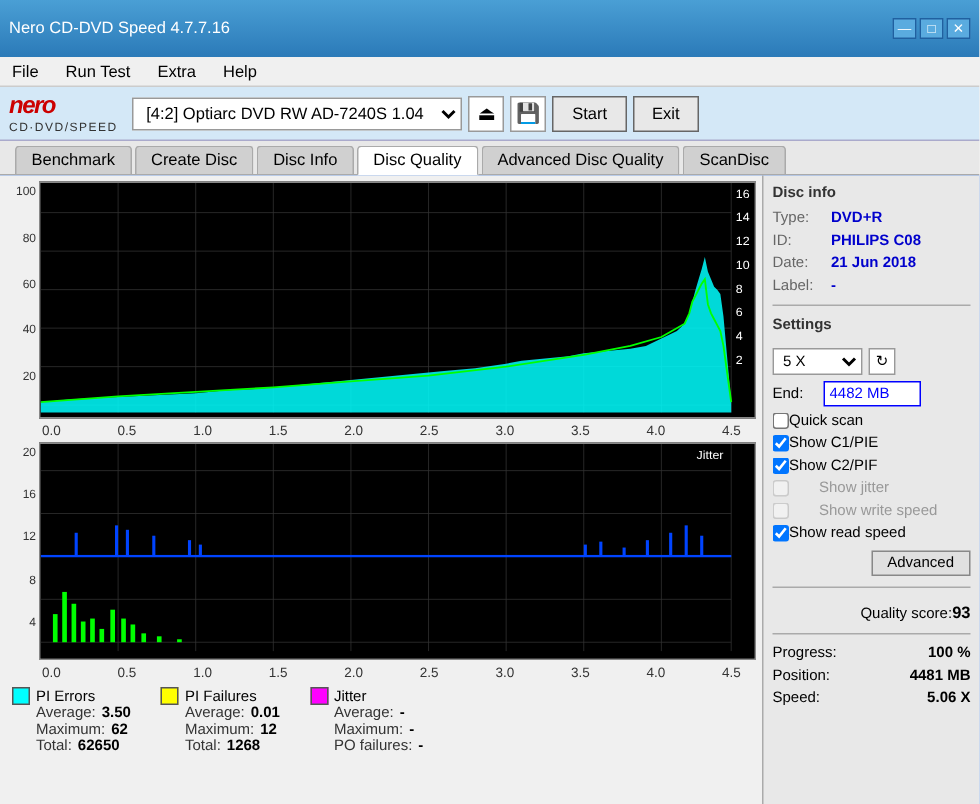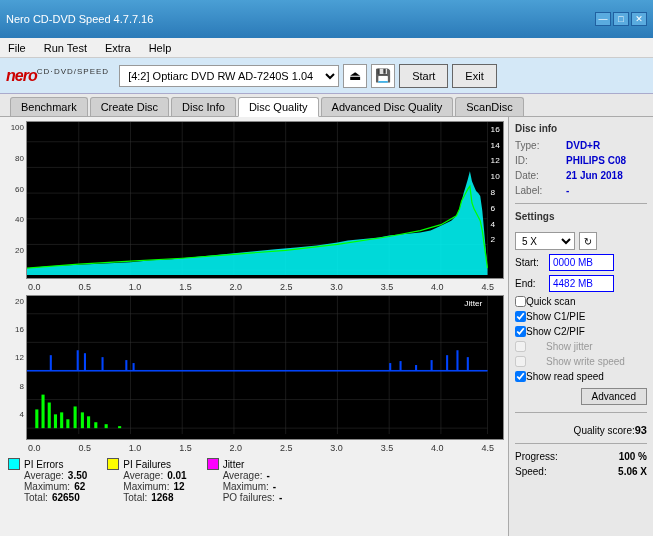--- a/index.html
+++ b/index.html
@@ -40,21 +40,21 @@
       background: #d4e8f7;
       height: 36px;
       display: flex;
       align-items: center;
       padding: 0 6px;
       gap: 4px;
       border-bottom: 1px solid #aac;
     }
     .nero-logo {
       display: flex;
-      flex-direction: row;
+      flex-direction: column;
       margin-right: 6px;
     }
     .nero-logo-top { color: #cc0000; font-size: 16px; font-weight: bold; font-style: italic; letter-spacing: -1px; }
     .nero-logo-bottom { color: #333; font-size: 8px; letter-spacing: 1px; }
     .drive-select {
       background: white; border: 1px solid #999;
       padding: 2px 4px; font-size: 11px; height: 22px;
       min-width: 220px;
     }
     .toolbar-icon-btn {
@@ -166,21 +166,21 @@
       font-size: 10px;
     }
     .panel-section-title {
       font-weight: bold;
       font-size: 10px;
       color: #333;
       margin-bottom: 2px;
     }
     .info-row {
       display: flex;
-      gap: 16px;
+      gap: 4px;
       font-size: 10px;
     }
     .info-label { color: #666; min-width: 35px; }
     .info-value { color: #0000cc; font-weight: bold; }
     
     .settings-row {
       display: flex;
       align-items: center;
       gap: 4px;
       margin-top: 4px;
@@ -533,24 +533,20 @@
         <option>1 X</option>
         <option>2 X</option>
         <option>4 X</option>
         <option>8 X</option>
         <option>Maximum</option>
       </select>
       <div class="settings-icon-btn">↻</div>
     </div>
 
     <div class="mb-row">
-      <span class="mb-label">Start:</span>
-      <input class="mb-input" type="text" value="0000 MB" style="">
-    </div>
-    <div class="mb-row">
       <span class="mb-label">End:</span>
       <input class="mb-input" type="text" value="4482 MB" style="">
     </div>
 
     <div class="checkbox-row">
       <input type="checkbox" style="">
       <span>Quick scan</span>
     </div>
     <div class="checkbox-row">
       <input type="checkbox" checked="" style="">
@@ -582,18 +578,22 @@
       <span class="quality-value">93</span>
     </div>
 
     <hr class="divider">
 
     <div class="progress-row">
       <span>Progress:</span>
       <span class="progress-value">100 %</span>
     </div>
     <div class="progress-row">
+      <span>Position:</span>
+      <span class="progress-value">4481 MB</span>
+    </div>
+    <div class="progress-row">
       <span>Speed:</span>
       <span class="progress-value">5.06 X</span>
     </div>
 
   </div>
 </div>
 
 </body></html>

